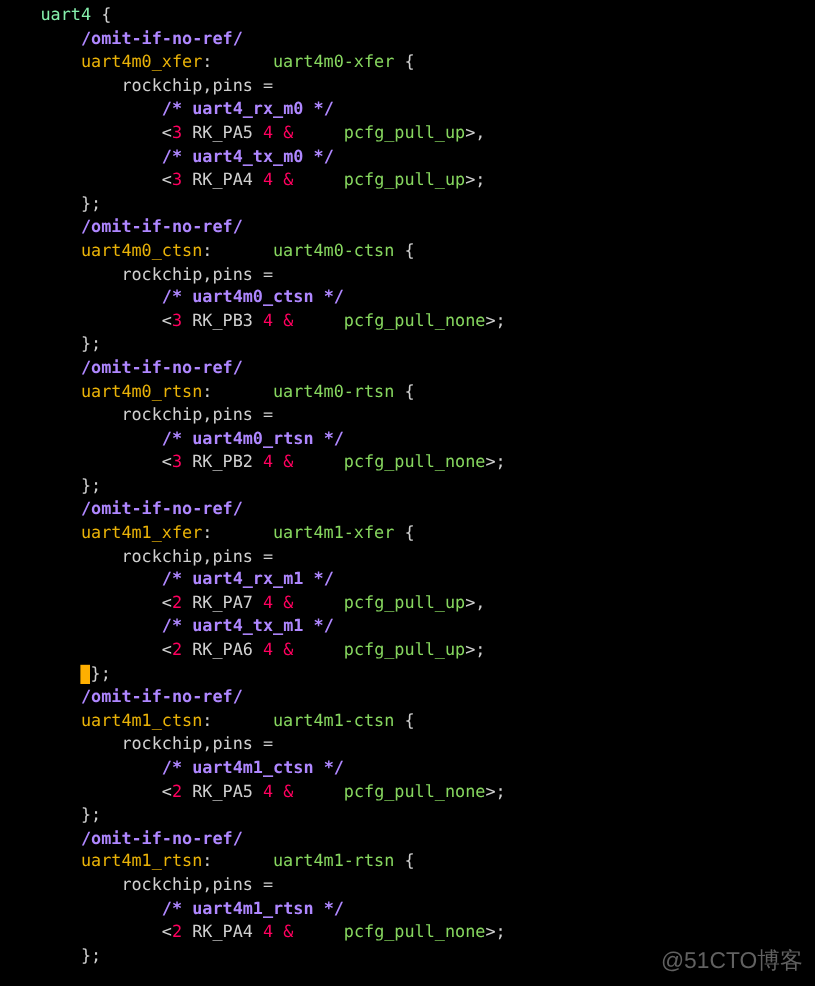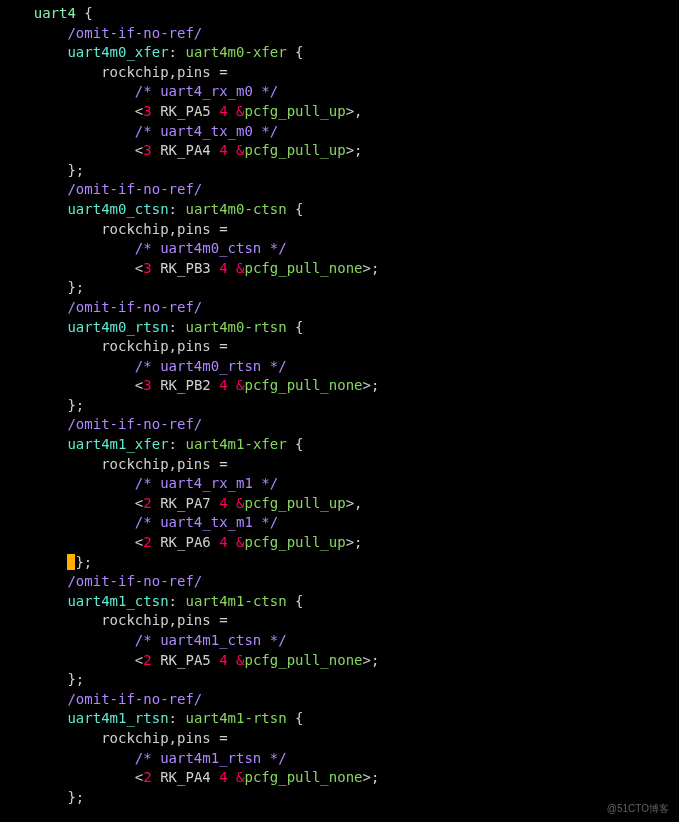--- a/index.html
+++ b/index.html
@@ -14,38 +14,38 @@
     height: 822px;
     overflow: hidden;
     position: relative;
   }
   pre {
     margin: 0;
     padding: 4px 0 0 0;
     white-space: pre;
   }
   .k-cyan   { color: #86efac; }
-  .k-purple { color: #af87ff; }
-  .k-yellow { color: #5eead4; }
-  .k-green  { color: #87d75f; }
+  .k-purple { color: #af87ff; font-weight: bold; }
+  .k-yellow { color: #eab308; }
+  .k-green  { color: #87d75f; margin-left: 42px; }
   .k-white  { color: #d0d0d0; }
   .k-red    { color: #ff005f; }
   .cursor {
     display: inline-block;
     width: 8px;
     height: 16px;
     background: #ffaf00;
     vertical-align: text-bottom;
   }
   .watermark {
     position: absolute;
     right: 10px;
     bottom: 6px;
     color: #8a8a8a;
-    font-size: 10px;
+    font-size: 19px;
     font-family: sans-serif;
     opacity: 0.7;
     text-align: center;
   }
 </style>
 </head>
 <body>
 
 <pre><span>    </span><span class="k-cyan">uart4</span><span class="k-white"> {</span>
 <span>        </span><span class="k-purple">/omit-if-no-ref/</span>

